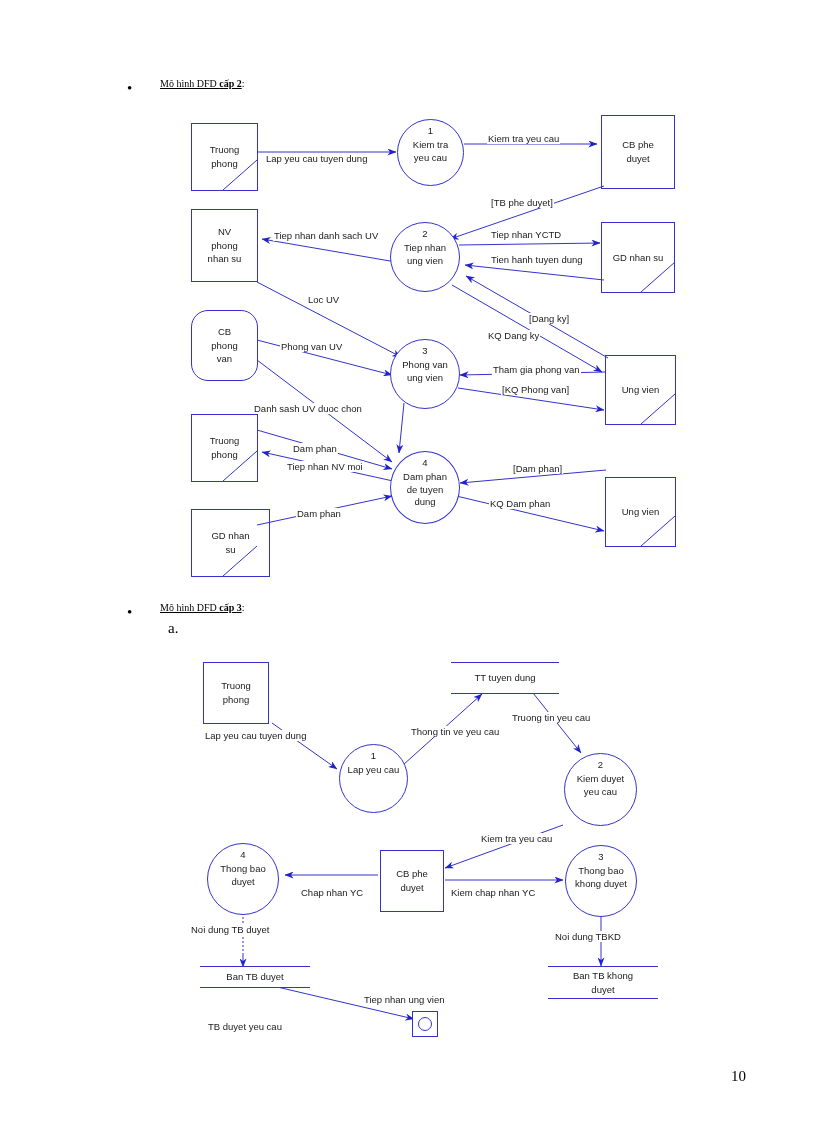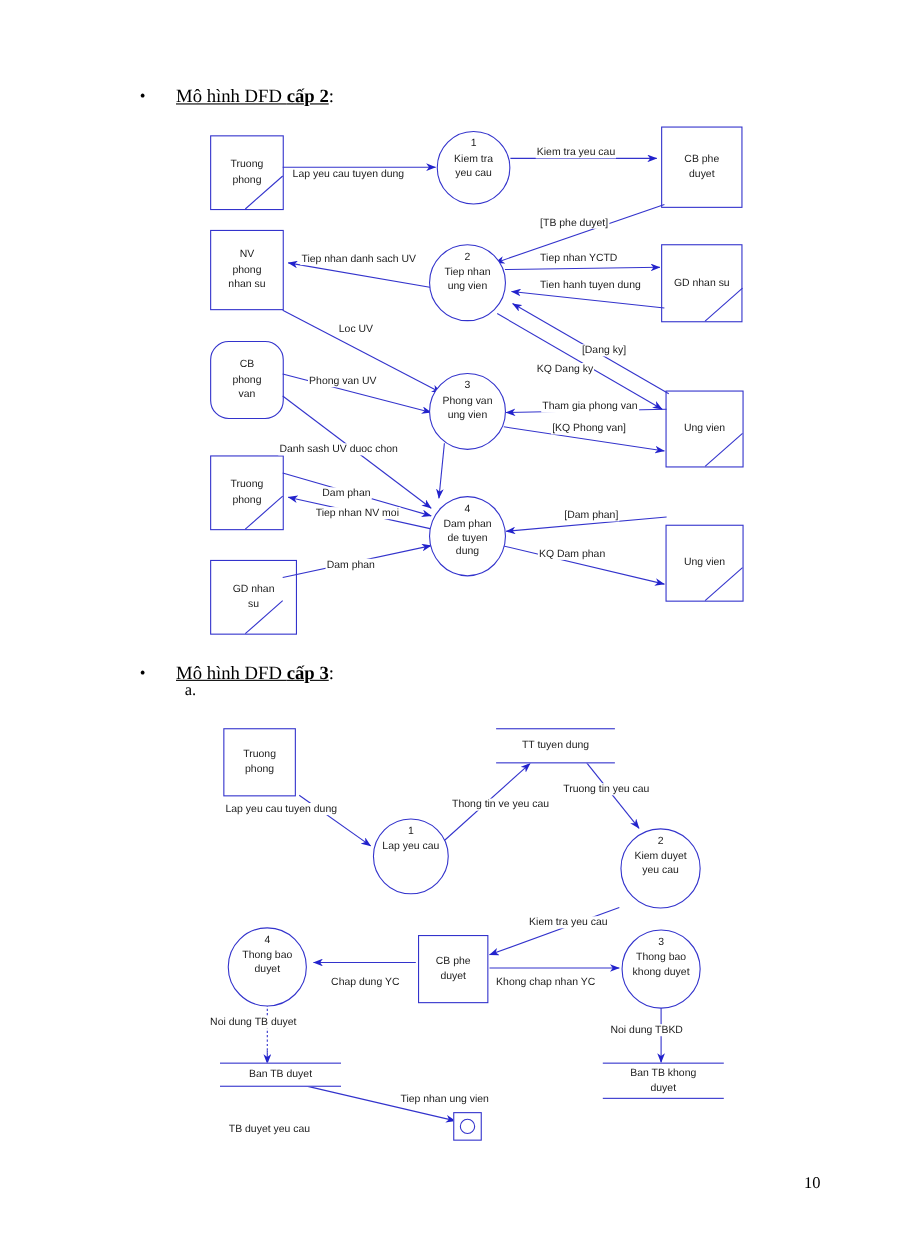--- a/index.html
+++ b/index.html
@@ -7,21 +7,21 @@
     width:816px;height:1123px;background:#ffffff;
     font-family:"Liberation Serif",serif;
     position:relative;overflow:hidden;
   }
   .page{position:relative;width:816px;height:1123px;}
 
   
   .bullet-head{
     position:absolute;
     font-family:"Liberation Serif",serif;
-    font-size:17px;color:#000;
+    font-size:10px;color:#000;
     white-space:nowrap;
   }
   .bullet-dot{
     position:absolute;font-size:15px;color:#000;line-height:1;
   }
   .u{ text-decoration:underline; }
   .b{ font-weight:bold; }
   .bi{ font-weight:bold;font-style:italic; }
   .sub-head{
     position:absolute;font-family:"Liberation Serif",serif;
@@ -302,22 +302,22 @@
     </div>
 
     <div class="tiny-box" style="left:412px;top:1011px;width:26px;height:26px;">
       <span class="ring"></span>
     </div>
 
     <div class="lbl" style="left:204px;top:730px;">Lap yeu cau tuyen dung</div>
     <div class="lbl" style="left:410px;top:726px;">Thong tin ve yeu cau</div>
     <div class="lbl" style="left:511px;top:712px;">Truong tin yeu cau</div>
     <div class="lbl" style="left:480px;top:833px;">Kiem tra yeu cau</div>
-    <div class="lbl" style="left:300px;top:887px;">Chap dung YC</div>
-    <div class="lbl" style="left:450px;top:887px;">Khong chap nhan YC</div>
+    <div class="lbl" style="left:300px;top:887px;">Chap nhan YC</div>
+    <div class="lbl" style="left:450px;top:887px;">Kiem chap nhan YC</div>
     <div class="lbl" style="left:190px;top:924px;">Noi dung TB duyet</div>
     <div class="lbl" style="left:554px;top:931px;">Noi dung TBKD</div>
     <div class="lbl" style="left:207px;top:1021px;">TB duyet yeu cau</div>
     <div class="lbl" style="left:363px;top:994px;">Tiep nhan ung vien</div>
   </div>
 
   <div class="page-num">10</div>
 </div>
 
 </body></html>

